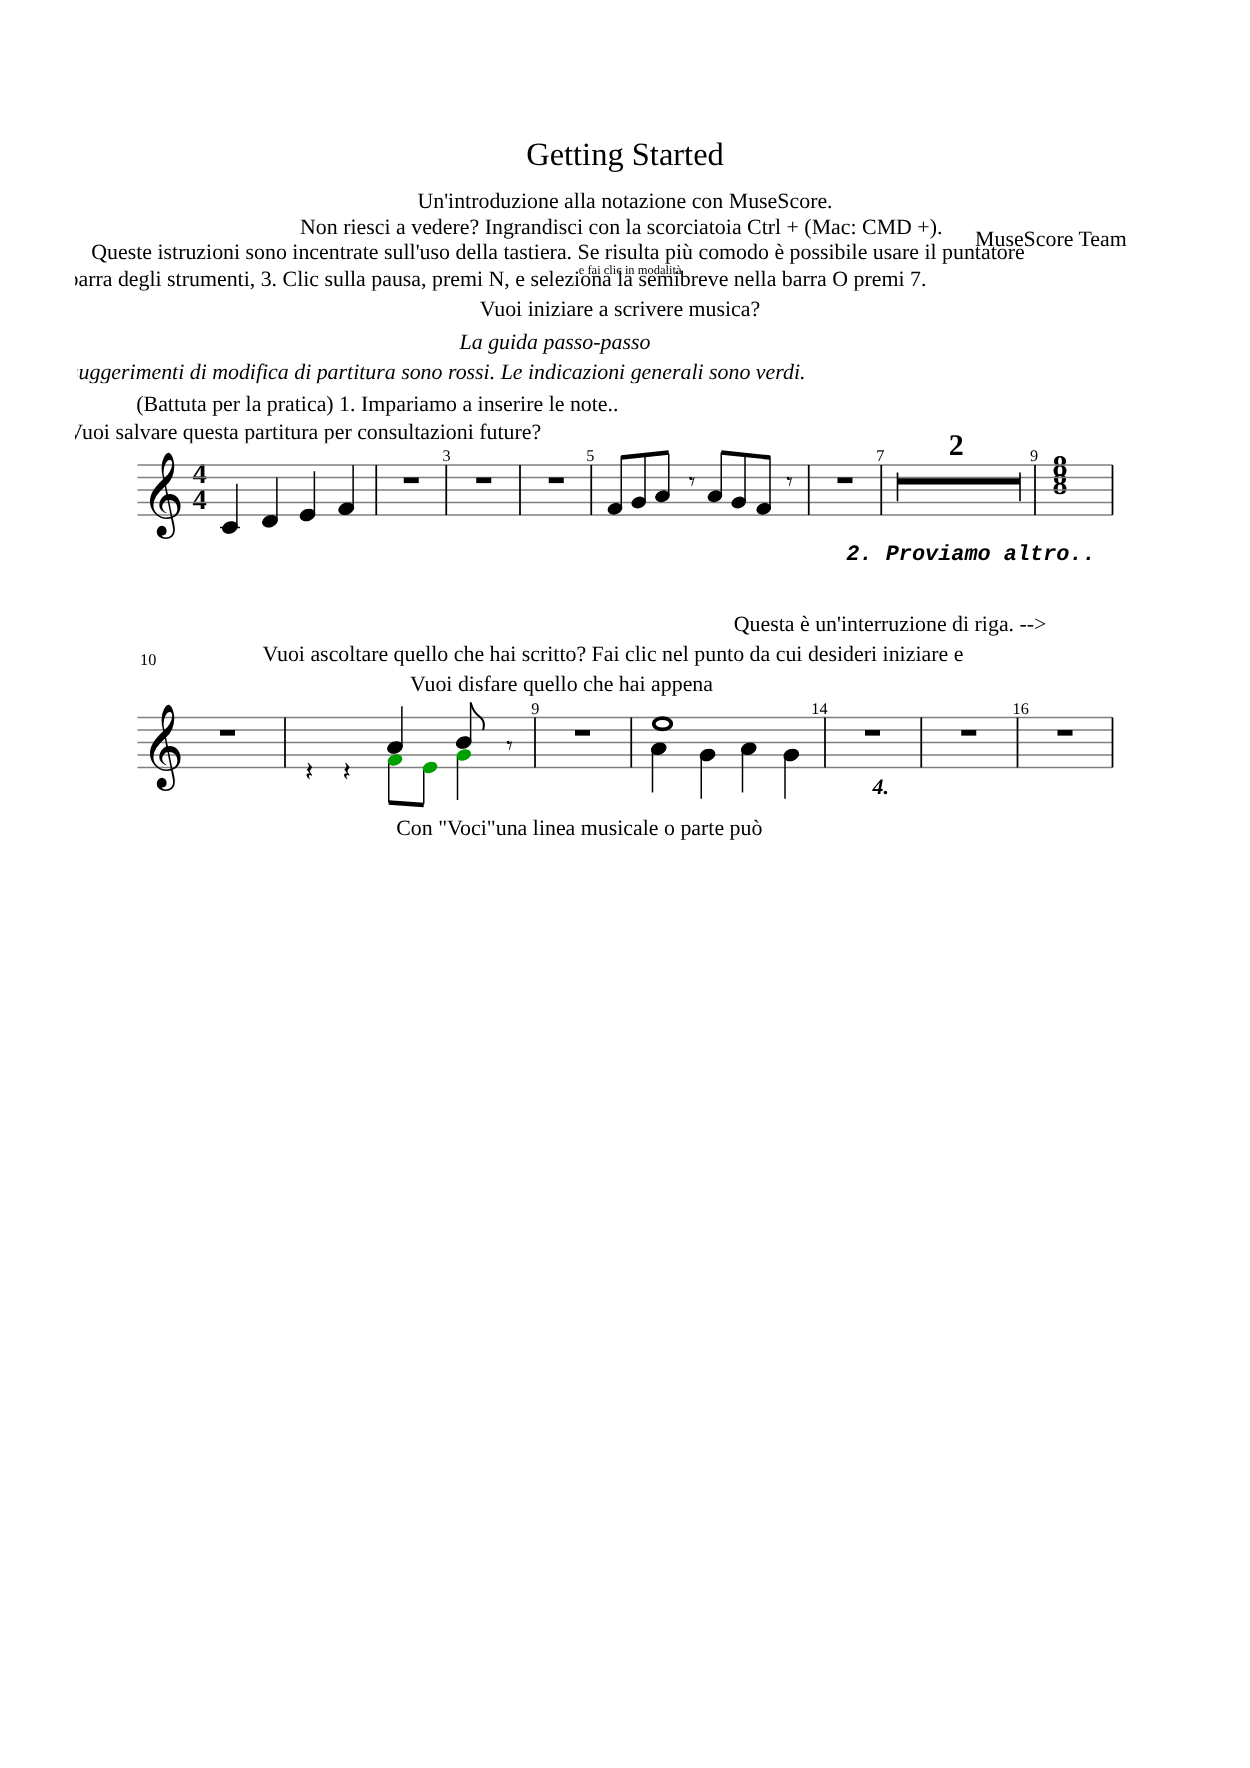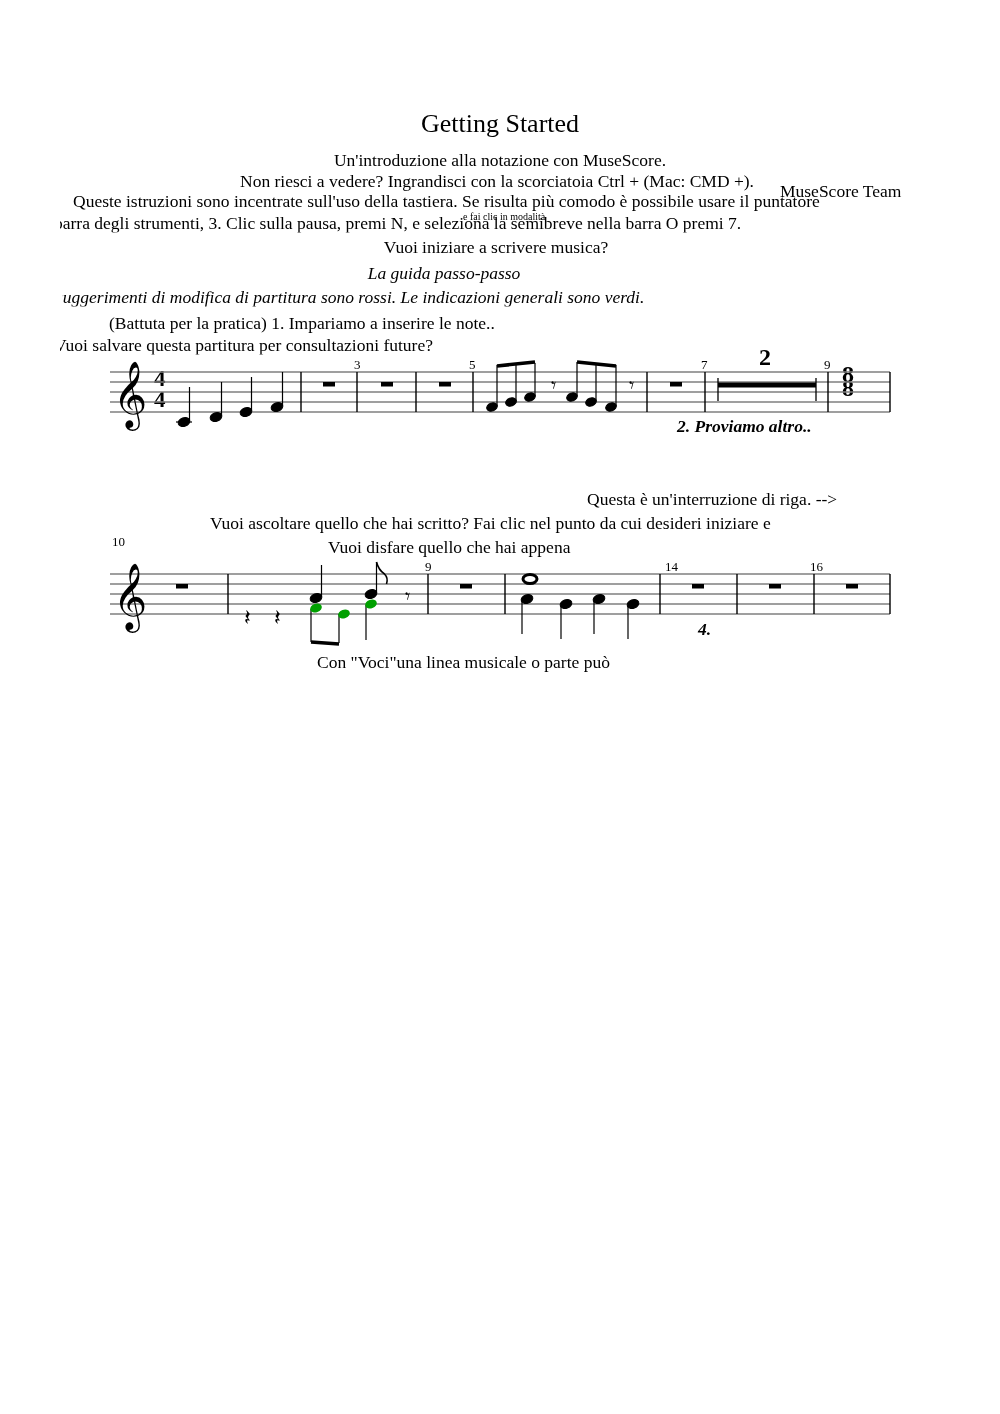--- a/index.html
+++ b/index.html
@@ -33,28 +33,28 @@
 
 <div class="txt mnum" style="left:354px; top:358px;">3</div>
 <div class="txt mnum" style="left:469px; top:358px;">5</div>
 <div class="txt mnum" style="left:701px; top:358px;">7</div>
 <div class="txt mnum" style="left:824px; top:358px;">9</div>
 <div class="txt" style="left:759px; top:345px; font-size:24px; font-weight:bold;">2</div>
 <div class="txt" style="left:154px; top:367px; font-size:23px; font-weight:bold;">4</div>
 <div class="txt" style="left:154px; top:388px; font-size:23px; font-weight:bold;">4</div>
 <div class="txt" style="left:842px; top:362px; font-size:24px; font-weight:bold;">8</div>
 <div class="txt" style="left:842px; top:376px; font-size:24px; font-weight:bold;">8</div>
-<div class="txt sub bi" style="left:677px; top:418px;">2. Proviamo altro..</div>
+<div class="txt sub bi" style="left:677px; top:436px;font-family:Liberation Mono, monospace;">2. Proviamo altro..</div>
 
 <div class="txt sub" style="left:587px; top:491px;">Questa è un'interruzione di riga. --&gt;</div>
 <div class="txt sub" style="left:210px; top:515px;">Vuoi ascoltare quello che hai scritto? Fai clic nel punto da cui desideri iniziare e</div>
 <div class="txt sub" style="left:328px; top:539px;">Vuoi disfare quello che hai appena</div>
-<div class="txt mnum" style="left:112px; top:535px;">10</div>
+<div class="txt mnum" style="left:112px; top:521px;">10</div>
 <div class="txt mnum" style="left:425px; top:560px;">9</div>
-<div class="txt mnum" style="left:665px; top:560px;">14</div>
+<div class="txt mnum" style="left:649px; top:560px;">14</div>
 <div class="txt mnum" style="left:810px; top:560px;">16</div>
 <div class="txt sub bi" style="left:698px; top:621px;">4.</div>
 <div class="txt sub" style="left:317px; top:654px;">Con "Voci"una linea musicale o parte può</div>
 
 <svg class="score" width="1000" height="1414" viewBox="0 0 1000 1414">
 
   <g>
     <g stroke="#7f7f7f" stroke-width="1.3">
       <line x1="110" y1="372" x2="890" y2="372"></line>
       <line x1="110" y1="382" x2="890" y2="382"></line>

